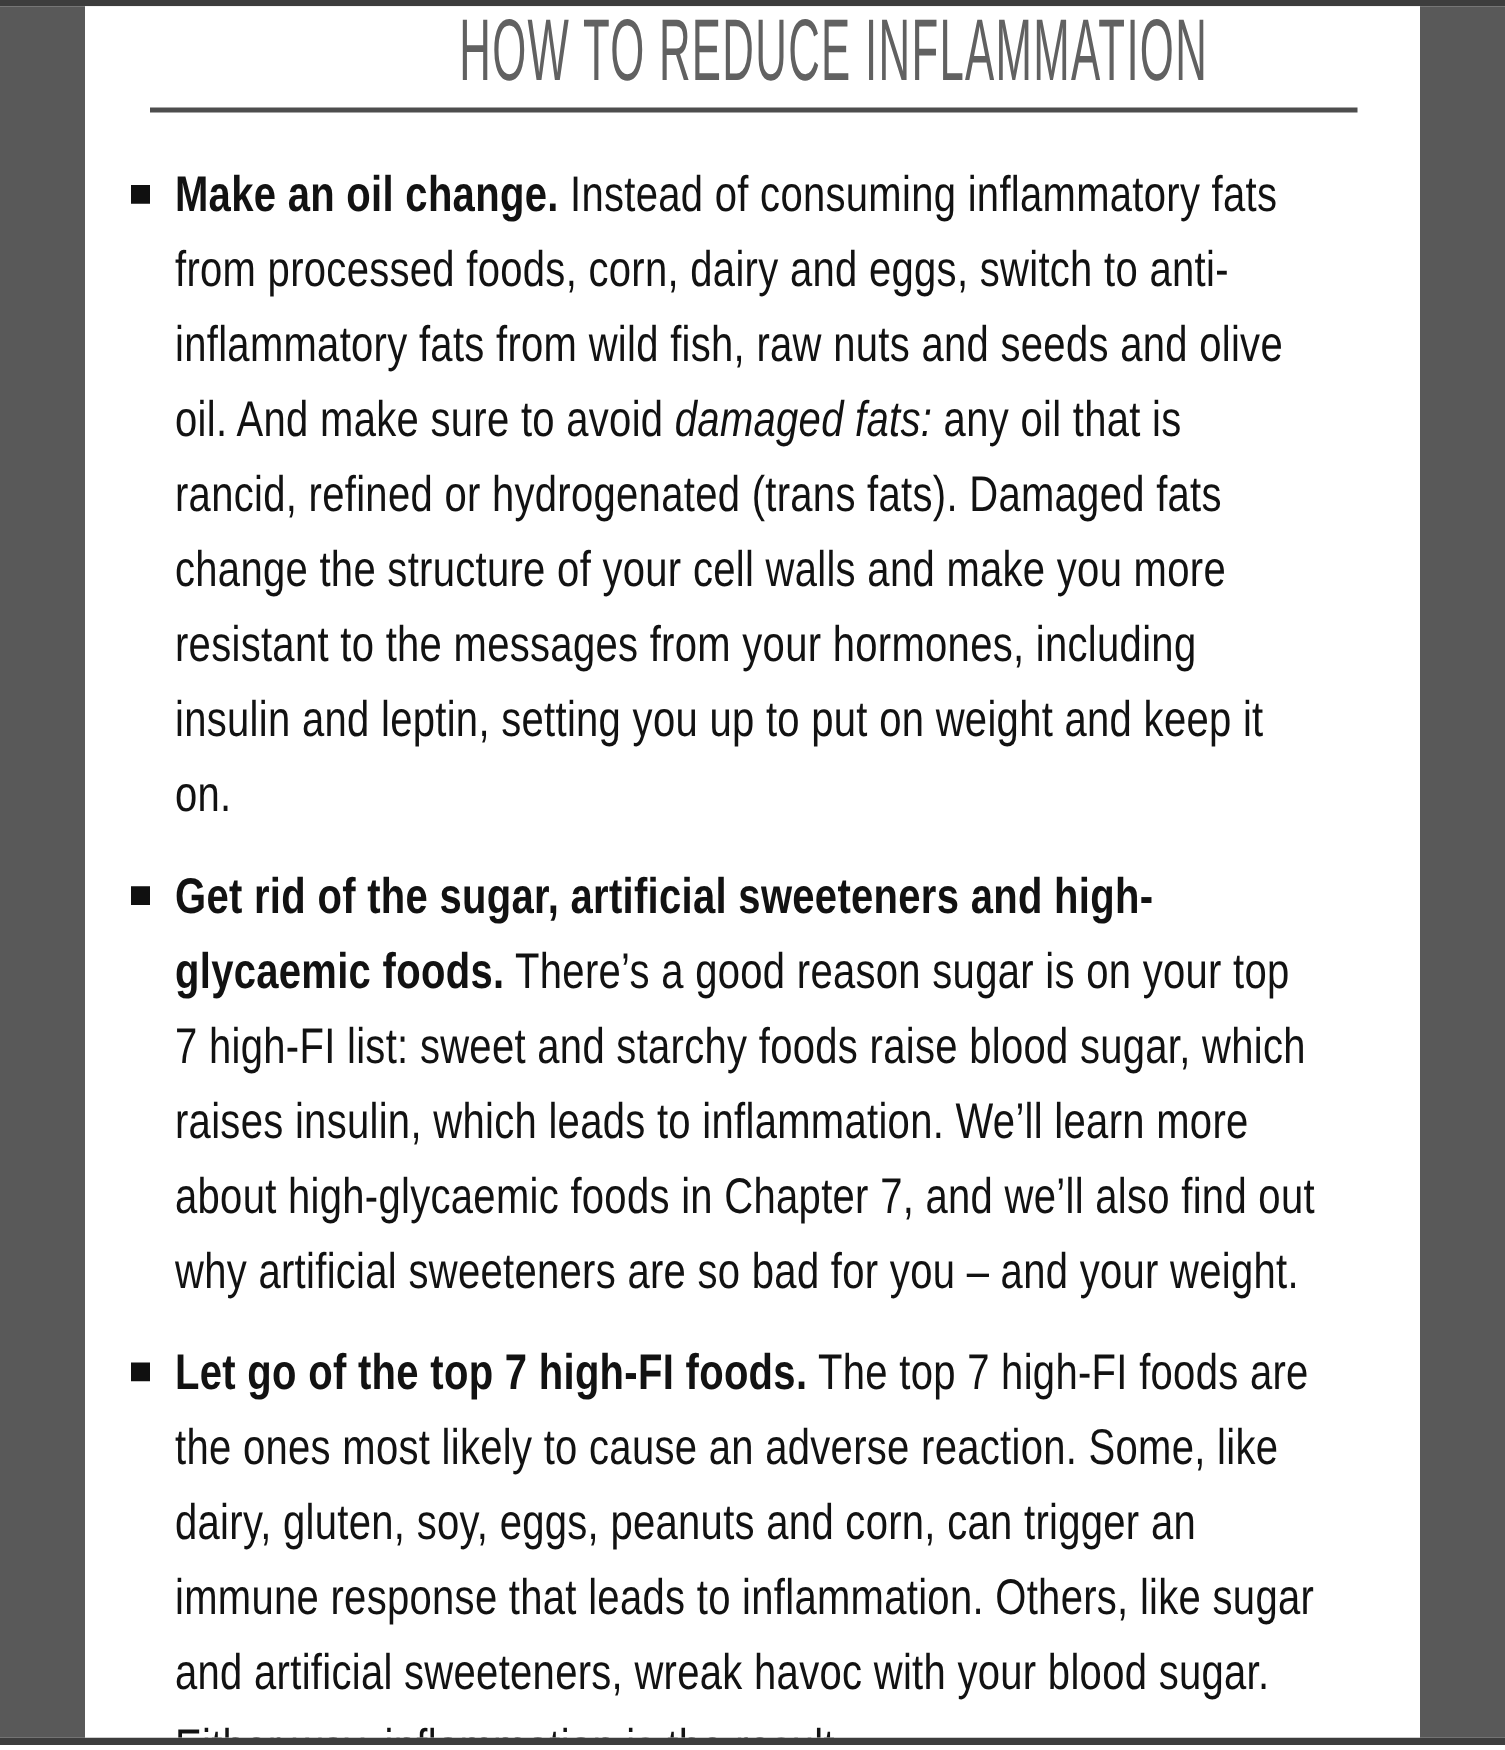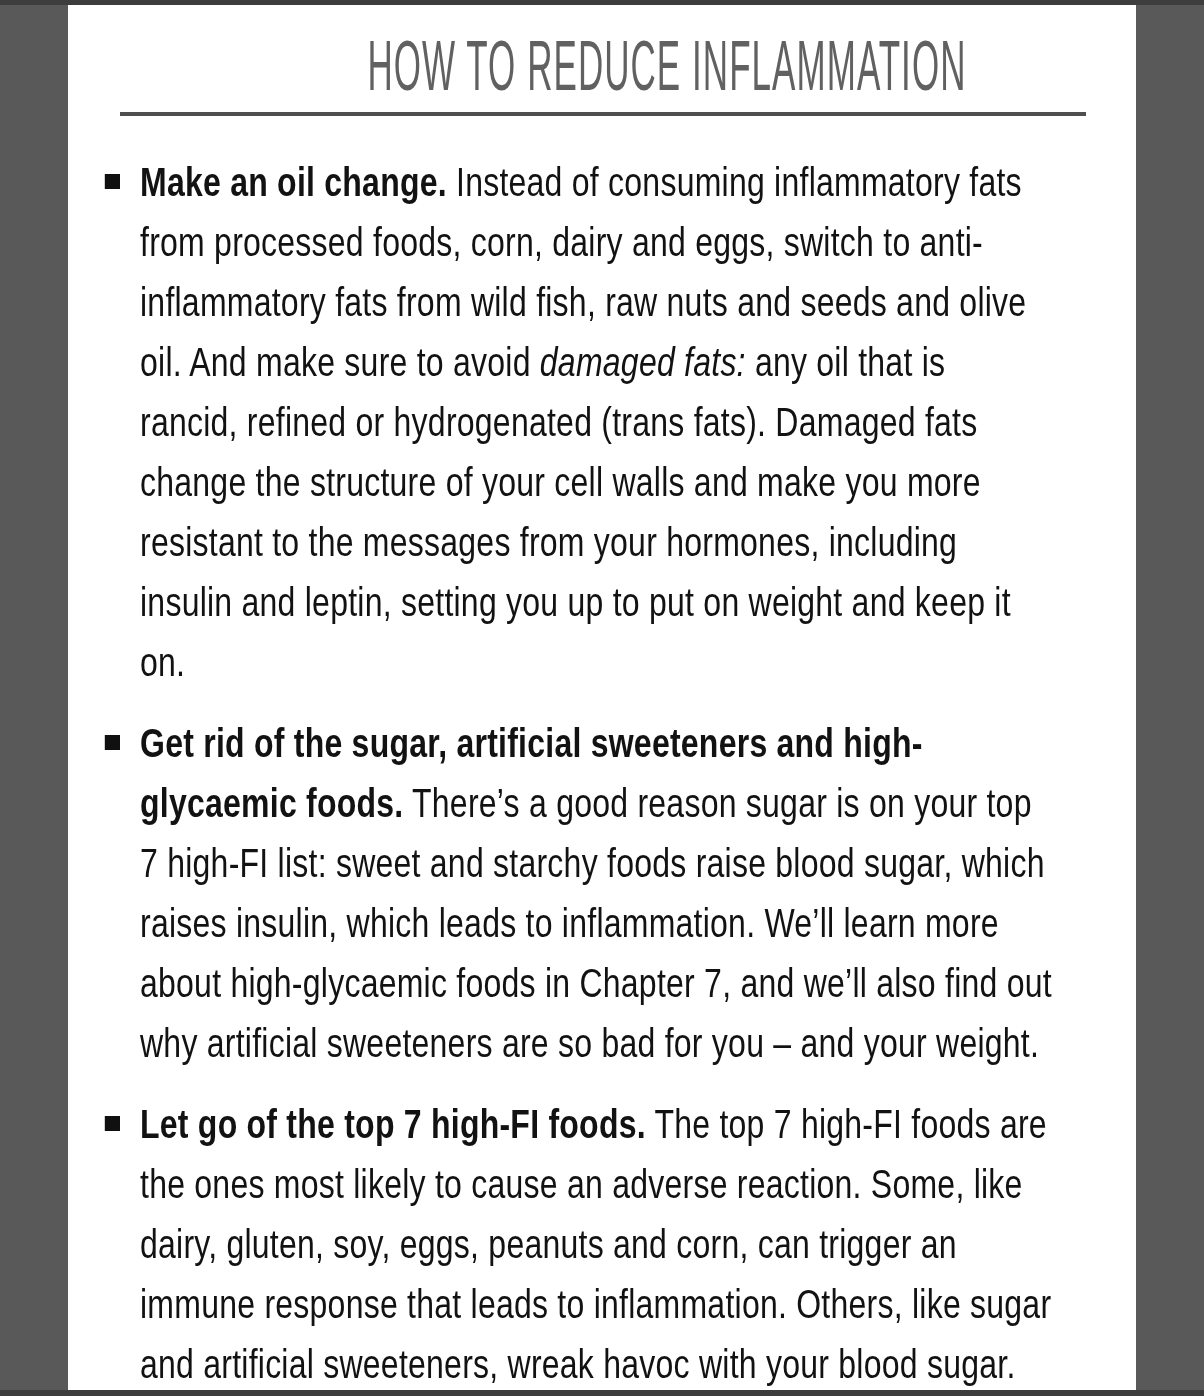--- a/index.html
+++ b/index.html
@@ -24,21 +24,20 @@
   .bottom-line{position:absolute;bottom:4px;left:0;right:0;height:6px;background:var(--line);}
   .bar{position:absolute;top:5px;bottom:10px;width:68px;background:var(--bar);}
   .bar.left{left:0;}
   .bar.right{right:0;}
   .content{
     position:absolute;left:68px;right:68px;top:5px;bottom:10px;
     background:var(--paper);
     overflow:hidden;
   }
   .title-row{
-    margin-top:26px;
     text-align:right;
     white-space:nowrap;
   }
   .title{
     display:inline-block;
     font-size:70px;
     line-height:1;
     font-weight:400;
     color:var(--title);
     letter-spacing:0.03em;

